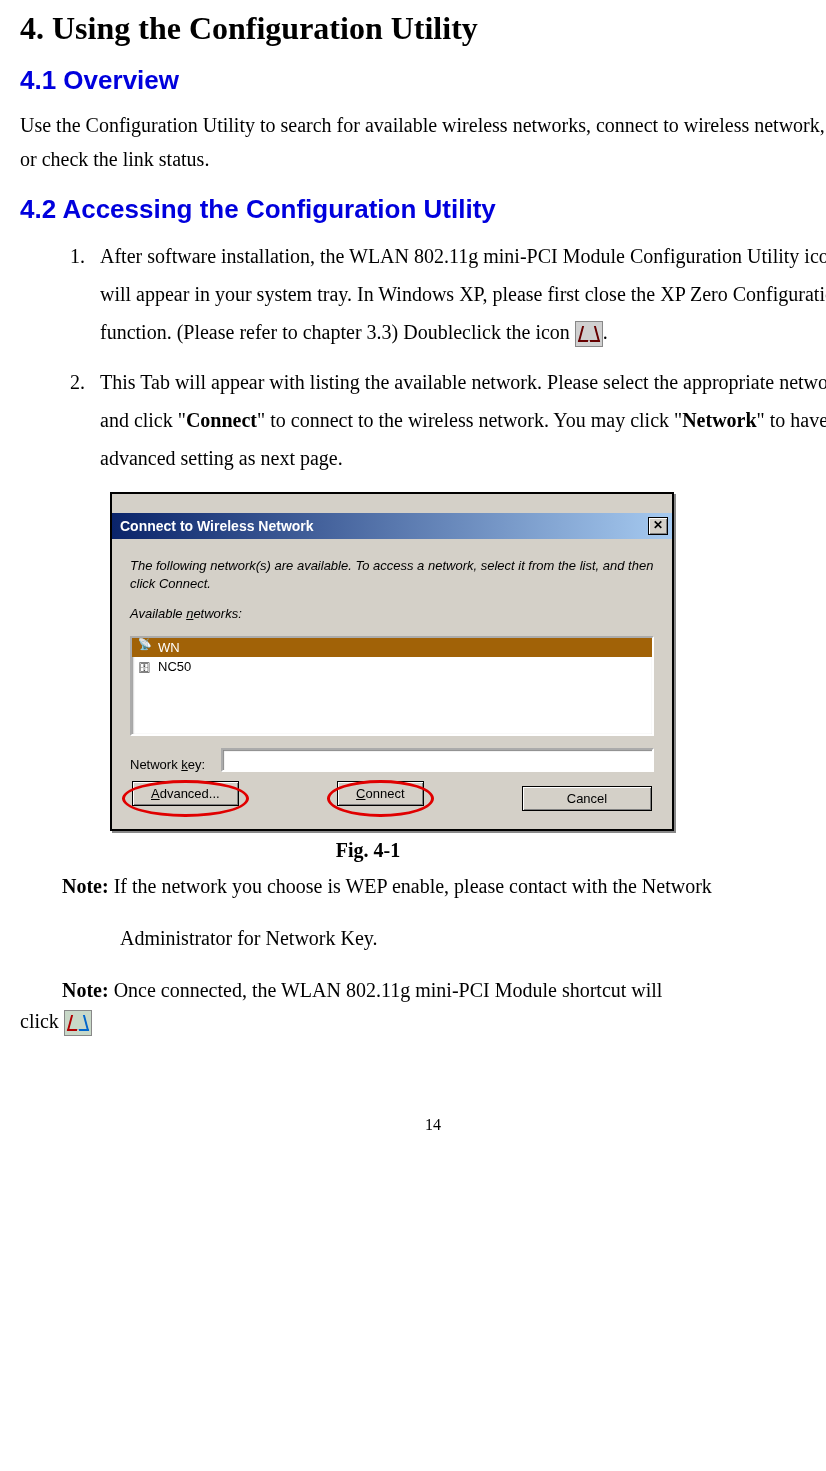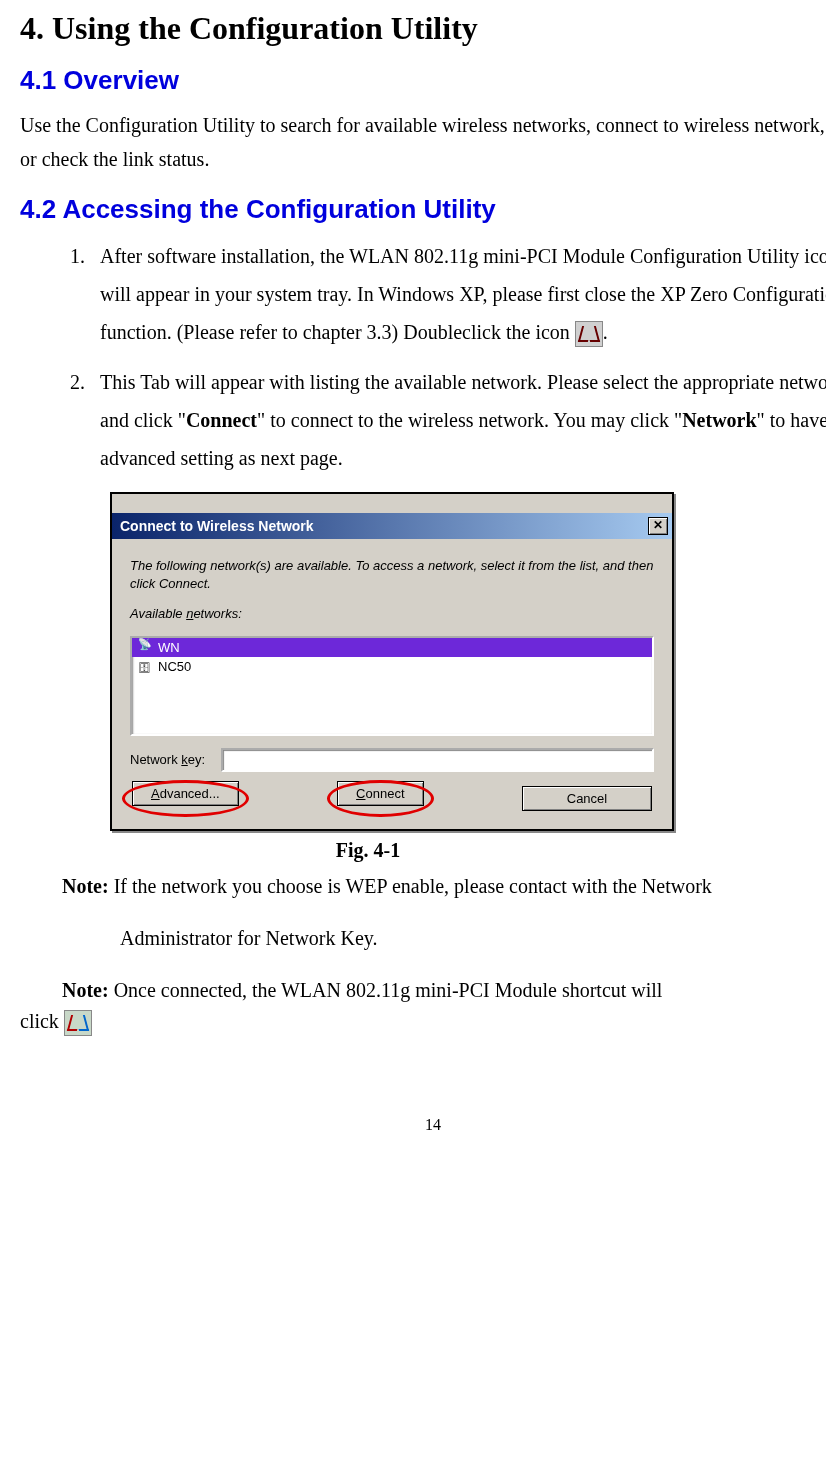--- a/index.html
+++ b/index.html
@@ -126,42 +126,42 @@
       overflow: hidden;
     }
     .list-item {
       padding: 2px 6px;
       display: flex;
       align-items: center;
       gap: 6px;
       font-size: 13px;
     }
     .list-item.selected {
-      background: #6d28d9;
+      background: #a16207;
       color: #fff;
     }
     .net-icon {
       width: 14px;
       height: 14px;
       display: inline-block;
       position: relative;
     }
     .net-icon.ap::before {
       content: "📡";
       font-size: 11px;
       position: absolute;
       top:-2px;
     }
     .net-icon.ap2::before {
       content: "🗄";
       font-size: 10px;
     }
     .label-row {
       display: flex;
-      align-items: center;
+      align-items: flex-end;
       gap: 16px;
       margin: 10px 0;
     }
     .textinput {
       flex: 1;
       height: 20px;
       border: 2px inset #fff;
       background: #fff;
       box-shadow: inset 1px 1px 1px #888;
     }

